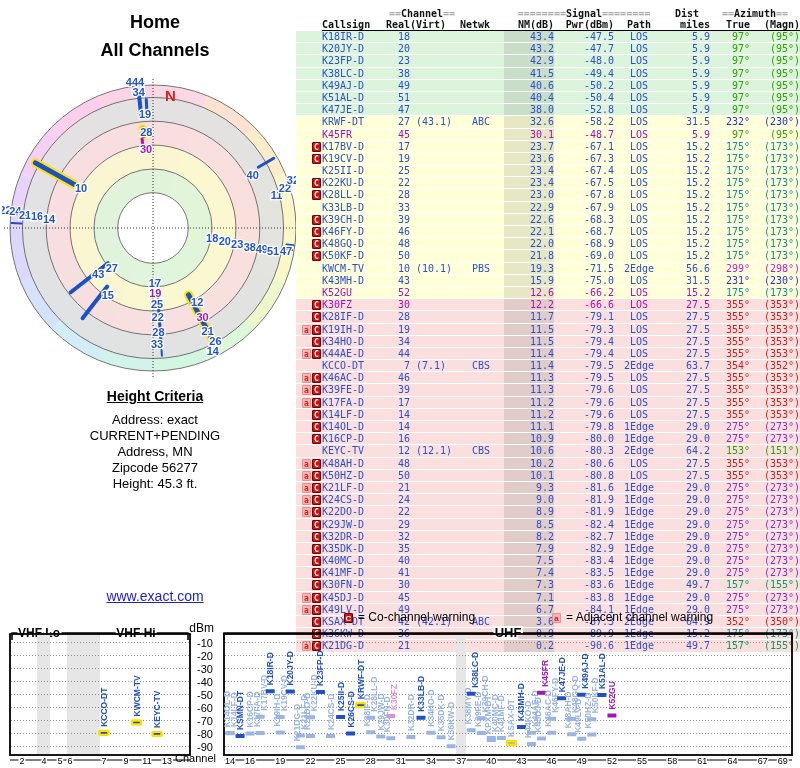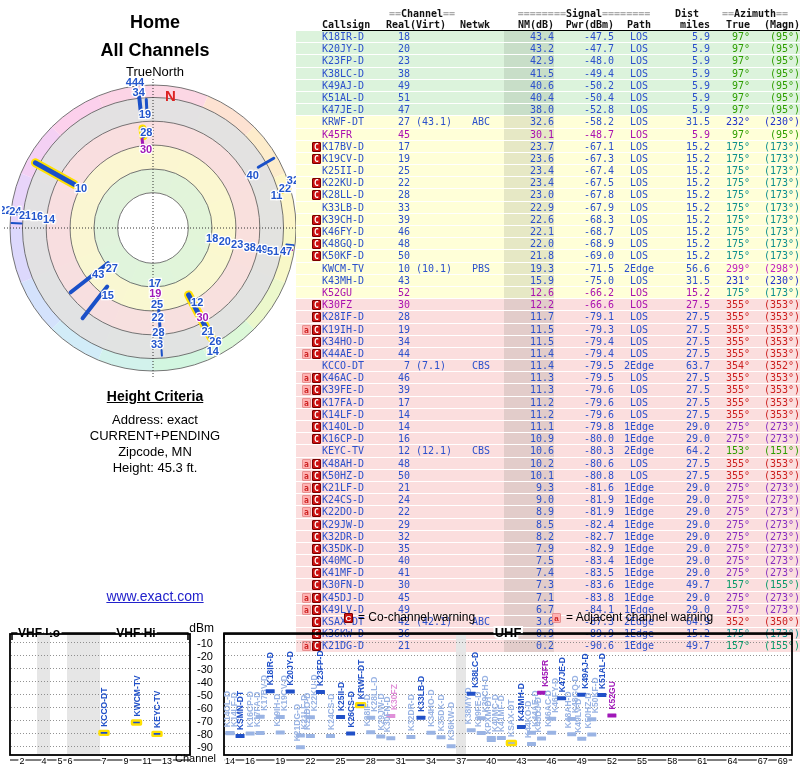--- a/index.html
+++ b/index.html
@@ -44,21 +44,20 @@
   #leg-co{left:344px;} #leg-adj{left:552px;}
   #bottom{position:absolute;left:0;top:606px;}
   svg text{font-family:"Liberation Sans",sans-serif;}
 </style>
 </head>
 <body>
 
 <div id="page">
   <div class="bigtitle" id="title2">All Channels</div>
   <div class="bigtitle" id="title1">Home</div>
-  <div id="northlab">TrueNorth</div>
   <svg id="radar" width="308" height="302">
       <path d="M151,150 L151,7 A143,143 0 0 1 205.72373082820783,17.885226850886 Z" fill="#fcd7e4"></path>
       <path d="M151,150 L205.72373082820783,17.885226850886 A143,143 0 0 1 252.1162697096763,48.8837302903237 Z" fill="#fde2d2"></path>
       <path d="M151,150 L252.1162697096763,48.8837302903237 A143,143 0 0 1 283.114773149114,95.27626917179215 Z" fill="#fdeccb"></path>
       <path d="M151,150 L283.114773149114,95.27626917179215 A143,143 0 0 1 294,150 Z" fill="#fdf6c8"></path>
       <path d="M151,150 L294,150 A143,143 0 0 1 283.114773149114,204.72373082820783 Z" fill="#f8f8c8"></path>
       <path d="M151,150 L283.114773149114,204.72373082820783 A143,143 0 0 1 252.11626970967632,251.1162697096763 Z" fill="#ecf8cc"></path>
       <path d="M151,150 L252.11626970967632,251.1162697096763 A143,143 0 0 1 205.72373082820786,282.114773149114 Z" fill="#dcf8d8"></path>
       <path d="M151,150 L205.72373082820786,282.114773149114 A143,143 0 0 1 151.00000000000003,293 Z" fill="#d2f6e0"></path>
       <path d="M151,150 L151.00000000000003,293 A143,143 0 0 1 96.27626917179225,282.11477314911406 Z" fill="#d2f2ec"></path>
@@ -143,21 +142,22 @@
       <text x="274.62401687760644" y="120.87504451255388" text-anchor="middle" font-size="11" font-weight="bold" fill="#2255cc" stroke="#ffffff" stroke-width="2.5" paint-order="stroke">11</text>
       <text x="282.9652747991191" y="113.65416660678594" text-anchor="middle" font-size="11" font-weight="bold" fill="#2255cc" stroke="#ffffff" stroke-width="2.5" paint-order="stroke">22</text>
       <text x="290.94147678157685" y="105.81428529956852" text-anchor="middle" font-size="11" font-weight="bold" fill="#2255cc" stroke="#ffffff" stroke-width="2.5" paint-order="stroke">32</text>
     </svg>
 
   <div id="criteria">
     <div id="crit-title">Height Criteria</div>
     <div id="crit-lines">
         <div>Address: exact</div>
         <div>CURRENT+PENDING</div>
-        <div>Zipcode, MN</div>
+        <div>Address, MN</div>
+        <div>Zipcode 56277</div>
         <div>Height: 45.3 ft.</div>
       </div>
   </div>
   <div id="tvfool"><a href="#">www.exact.com</a></div>
 
   <div id="tbl">
     <div id="thead">
       <div class="hrow" id="th1"><span class="hc al-l" style="width: 62px;"></span><span class="hc al-c" style="width: 76px;"><span class="eq">==</span><span class="hw">Channel</span><span class="eq">==</span></span><span class="hc al-l" style="width: 44px;"></span><span class="hc al-c" style="width: 160px;"><span class="eq">========</span><span class="hw">Signal</span><span class="eq">========</span></span><span class="hc al-c" style="width: 46px;"><span class="hw">Dist</span></span><span class="hc al-c" style="width: 90px;"><span class="eq">==</span><span class="hw">Azimuth</span><span class="eq">==</span></span></div>
       <div class="hrow" id="th2"><span class="hc al-l" style="width: 62px;"><span class="hw">Callsign</span></span><span class="hc al-r" style="width: 26px;"><span class="hw">Real</span></span><span class="hc al-l" style="width: 50px;"><span class="hw">(Virt)</span></span><span class="hc al-l" style="width: 44px;"><span class="hw">Netwk</span></span><span class="hc al-r" style="width: 50px;"><span class="hw">NM(dB)</span></span><span class="hc al-r" style="width: 60px;"><span class="hw">Pwr(dBm)</span></span><span class="hc al-c" style="width: 50px;"><span class="hw">Path</span></span><span class="hc al-r" style="width: 46px;"><span class="hw">miles</span></span><span class="hc al-r" style="width: 40px;"><span class="hw">True</span></span><span class="hc al-r" style="width: 50px;"><span class="hw">(Magn)</span></span></div>
     </div>

